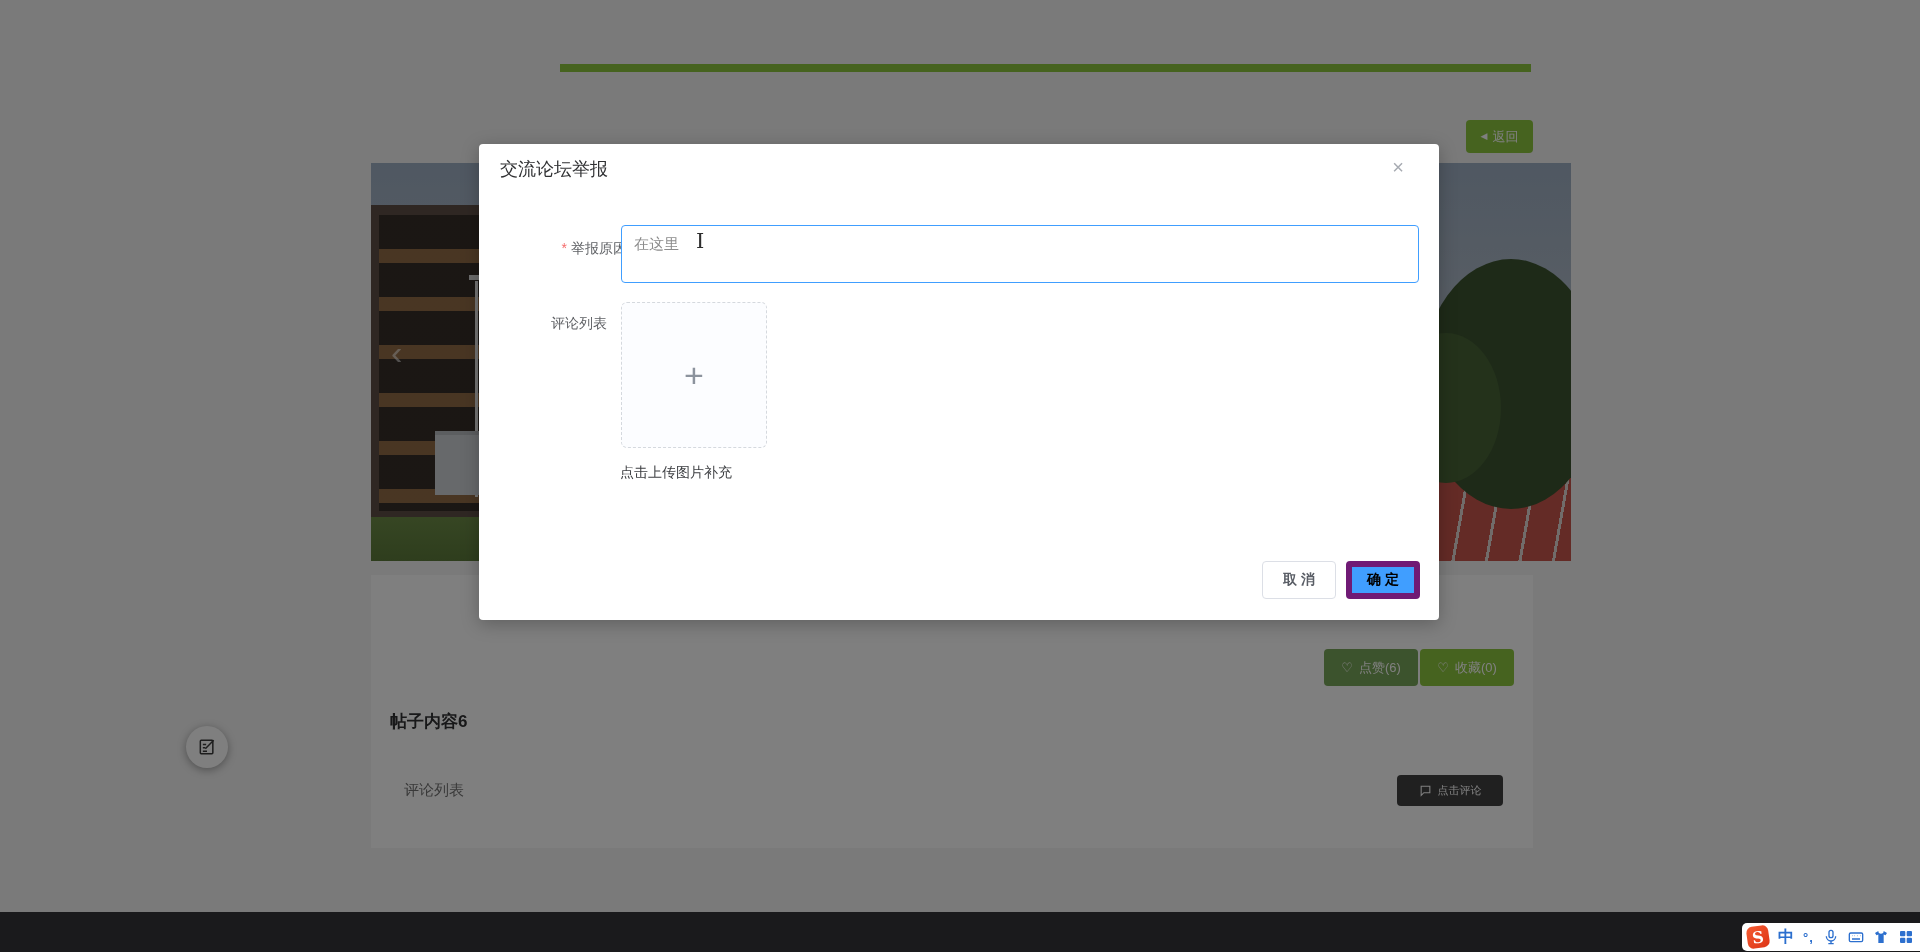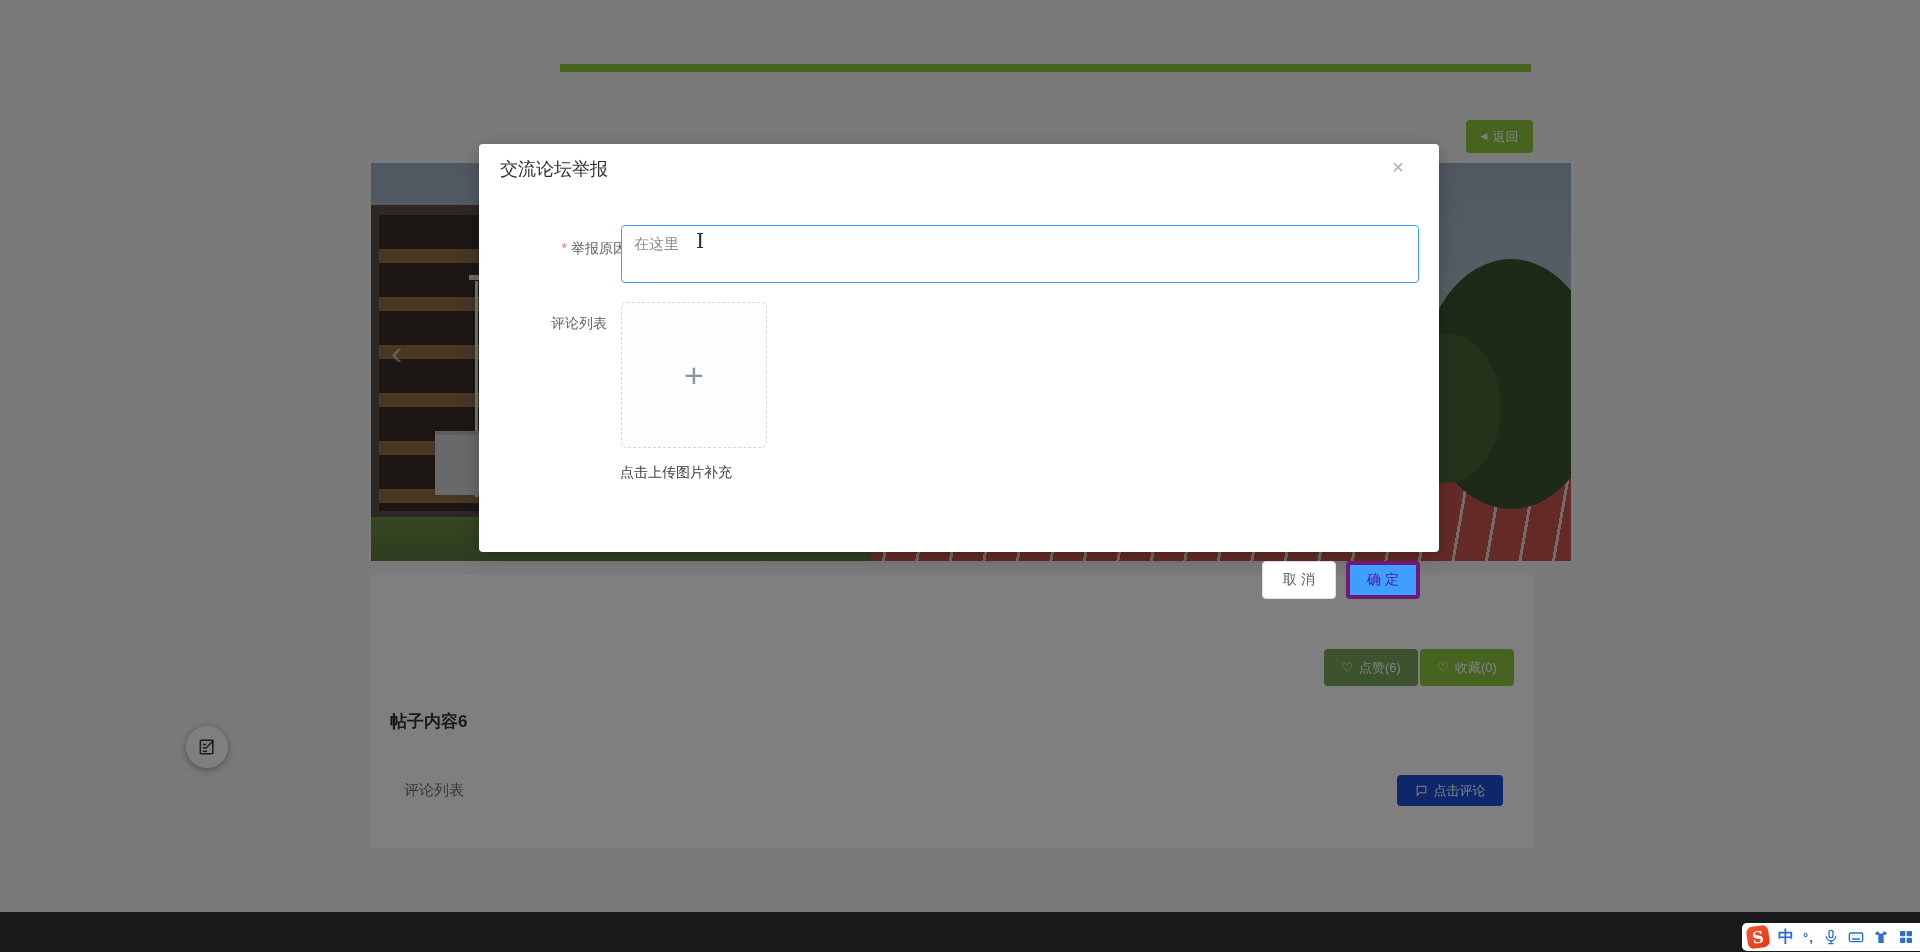--- a/index.html
+++ b/index.html
@@ -50,53 +50,53 @@
   .meta-item{display:flex;align-items:center;gap:5px;}
   .meta-item svg{width:13px;height:13px;stroke:#8a8a8a;fill:none;stroke-width:2;}
   .like-row{position:absolute;top:74px;right:19px;display:flex;gap:2px;}
   .chip{height:37px;width:94px;display:flex;align-items:center;justify-content:center;gap:6px;
     color:#fff;font-size:13px;border-radius:4px;}
   .chip.like{background:#79a65a;}
   .chip.fav{background:#8cc63f;}
   .post-content{position:absolute;left:19px;top:135px;font-size:17px;font-weight:bold;color:#303133;}
   .comments-title{position:absolute;left:33px;top:206px;font-size:15px;color:#737373;}
   .comment-btn{position:absolute;right:30px;top:200px;width:106px;height:31px;border-radius:4px;
-    background:#1d4ed8;color:#fff;font-size:13px;display:flex;align-items:center;justify-content:center;gap:6px;}
+    background:#404040;color:#fff;font-size:11px;display:flex;align-items:center;justify-content:center;gap:6px;}
   .comment-btn svg{width:13px;height:13px;stroke:#fff;fill:none;stroke-width:2;}
 
   .float-edit{position:absolute;left:186px;top:726px;width:42px;height:42px;border-radius:50%;
     background:#fff;box-shadow:0 2px 8px rgba(0,0,0,.35);display:flex;align-items:center;justify-content:center;z-index:2;}
   .float-edit svg{width:20px;height:20px;stroke:#3a3a3a;fill:none;stroke-width:1.8;}
 
   
   .overlay{position:absolute;left:0;top:0;width:1920px;height:912px;background:rgba(0,0,0,.5);z-index:10;}
 
   
-  .dialog{position:absolute;left:479px;top:144px;width:960px;height:408px;background:#fff;border-radius:4px;
+  .dialog{position:absolute;left:479px;top:144px;width:960px;height:476px;background:#fff;border-radius:4px;
     box-shadow:0 4px 18px rgba(0,0,0,.25);z-index:20;}
   .dlg-title{position:absolute;left:21px;top:13px;font-size:18px;color:#303133;}
   .dlg-close{position:absolute;right:28px;top:10px;font-size:20px;color:#a7abb2;cursor:pointer;
     width:26px;height:26px;display:flex;align-items:center;justify-content:center;}
   .lbl{position:absolute;left:0;width:128px;text-align:right;font-size:14px;color:#606266;}
   .lbl .star{color:#f56c6c;margin-right:4px;}
   .lbl-reason{top:96px;padding-left:20px;}
   .lbl-image{top:171px;}
   .reason-box{position:absolute;left:142px;top:81px;width:798px;height:58px;box-sizing:border-box;
     border:1px solid #409eff;border-radius:4px;background:#fff;padding:8px 12px;font-size:15px;
     color:#8c8c8c;font-family:"Liberation Sans","DejaVu Sans",sans-serif;resize:none;outline:none;line-height:20px;}
   .ibeam{position:absolute;left:217px;top:85px;font-family:"DejaVu Serif",serif;font-size:21px;color:#2d2d2d;z-index:21;}
   .upload-box{position:absolute;left:142px;top:158px;width:146px;height:146px;box-sizing:border-box;
     border:1px dashed #d5d9de;border-radius:6px;background:#fcfdff;display:flex;align-items:center;justify-content:center;}
   .upload-box .plus{font-size:34px;font-weight:100;color:#8c939d;line-height:1;}
   .upload-hint{position:absolute;left:141px;top:320px;font-size:14px;color:#3b3d40;}
   .dlg-footer{position:absolute;left:0;top:417px;width:100%;height:38px;}
   .btn{position:absolute;height:38px;width:74px;box-sizing:border-box;border-radius:4px;font-size:14px;
-    display:flex;align-items:center;justify-content:center;cursor:pointer;}
+    display:flex;align-items:center;justify-content:center;cursor:pointer;font-weight:bold;}
   .btn-cancel{left:783px;background:#fff;border:1px solid #dcdfe6;color:#5a5e66;}
-  .btn-confirm{left:867px;background:#409eff;border:4px solid #701a75;color:#4c1d95;}
+  .btn-confirm{left:867px;background:#409eff;border:6px solid #701a75;color:#000000;}
 
   
   .taskbar{position:absolute;left:0;top:912px;width:1920px;height:40px;background:#1a1a1c;z-index:30;}
   .ime-bar{position:absolute;right:0;top:11px;height:28px;width:178px;background:#fff;
     border-radius:5px 0 0 5px;display:flex;align-items:center;gap:9px;padding-left:5px;box-sizing:border-box;}
   .ime-logo{width:22px;height:22px;border-radius:6px;background:linear-gradient(145deg,#f55b31,#dd3517);
     color:#fff;font-weight:bold;font-size:16px;display:flex;align-items:center;justify-content:center;
     transform:rotate(-8deg);font-family:"DejaVu Serif",serif;}
   .ime-mode{color:#2c6fce;font-size:16px;font-weight:bold;}
   .ime-punct{color:#2c6fce;font-size:13px;font-weight:bold;letter-spacing:1px;}

